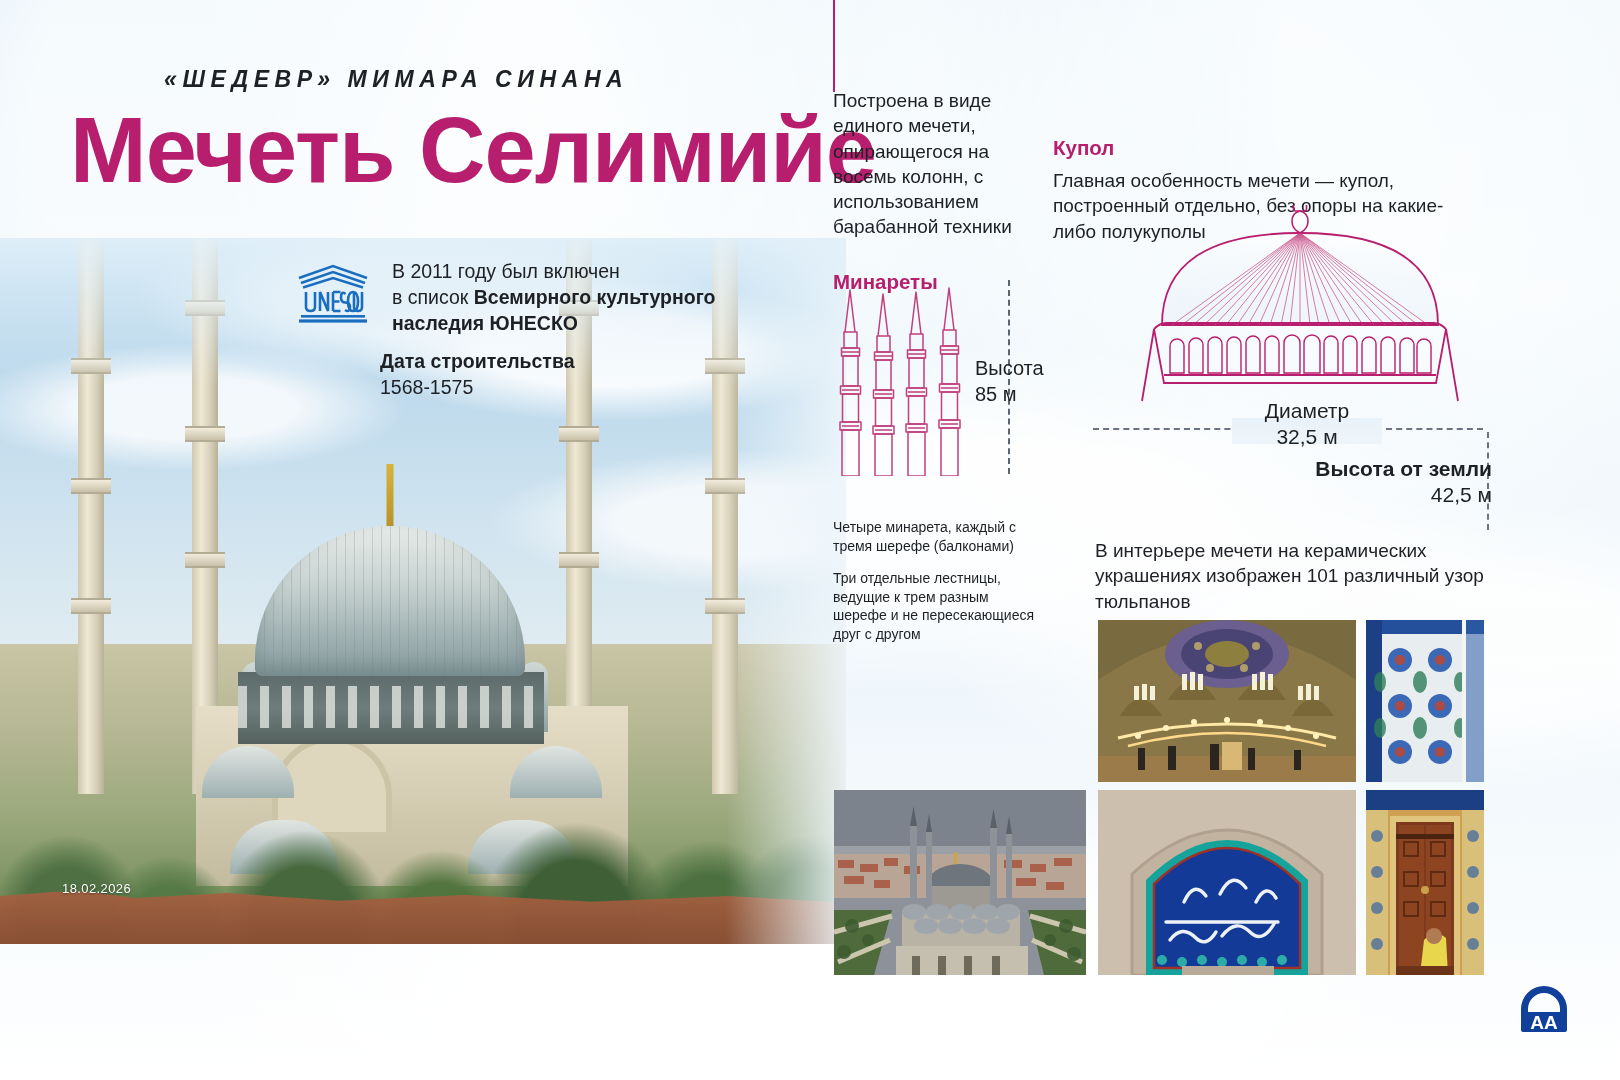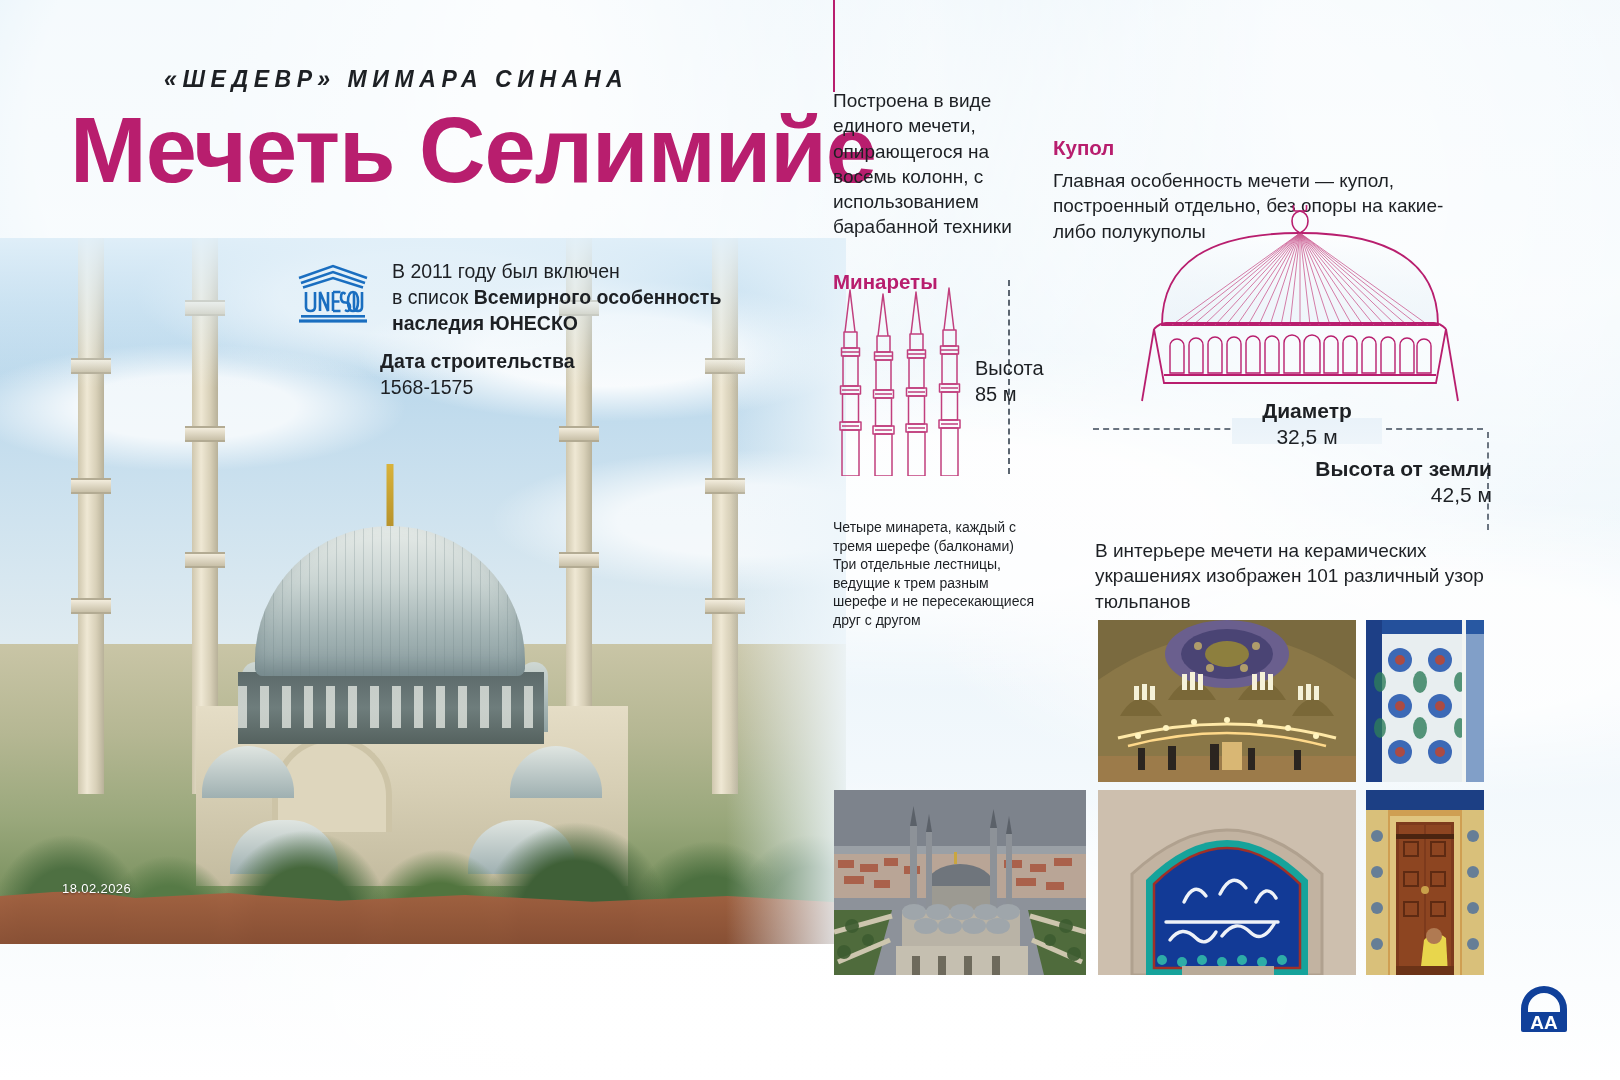--- a/index.html
+++ b/index.html
@@ -175,33 +175,33 @@
 
   .minarets-fig { position:absolute; left: 833px; top: 276px; width: 150px; height: 200px; }
   .min-dim-line {
     position:absolute; left: 1008px; top: 280px; width: 0; height: 194px;
     border-left: 2px dashed #5b6570;
   }
   .min-dim-label { position:absolute; left: 975px; top: 355px; font-size: 20px; line-height: 1.3; color:#1d2024; }
 
   .minaret-note { position:absolute; left: 833px; top: 518px; width: 212px; }
   .minaret-note p { font-size: 14px; line-height:1.33; color:#1d2024; }
-  .minaret-note p + p { margin-top: 0; }
+  .minaret-note p + p { margin-top: 14px; }
 
   .dome-fig { position:absolute; left: 1120px; top: 205px; width: 360px; height: 215px; }
 
   .dim-diam {
     position:absolute; left: 1093px; top: 428px; width: 390px; height: 0;
     border-top: 2px dashed #6a7480;
   }
   .dim-diam-label {
     position:absolute; left: 1212px; top: 398px; width: 190px; text-align:center;
     font-size: 21px; line-height:1.25; color:#1d2024;
   }
-  .dim-diam-label .t { font-weight:700; }
+  .dim-diam-label .t { font-weight:400; }
   .dim-diam-mask { position:absolute; left: 1232px; top: 418px; width: 150px; height: 26px; background: linear-gradient(180deg,#e9f2f9,#eef5fa); }
 
   .dim-height-label {
     position:absolute; right: 128px; top: 456px; text-align:right;
     font-size: 21px; line-height:1.25; color:#1d2024;
   }
   .dim-height-label .t { font-weight:700; }
   .dim-vline {
     position:absolute; left: 1487px; top: 432px; height: 98px; width:0;
     border-left: 2px dashed #6a7480;
@@ -297,21 +297,21 @@
           <path d="M66 30 L66 45 q0 4 4 4 q4 0 4 -4 L74 30" transform="translate(-8,0)"></path>
         </g>
         <g fill="#1a6ec0">
           <rect x="5" y="53" width="64" height="2.6"></rect>
           <rect x="3" y="57.4" width="68" height="3.2"></rect>
         </g>
       </svg>
     </div>
     <div class="unesco-text">
       <span>В 2011 году был включен</span><br>
-      <span>в список </span><b>Всемирного особенность</b><br>
+      <span>в список </span><b>Всемирного культурного</b><br>
       <b>наследия ЮНЕСКО</b>
     </div>
   </div>
 
   <div class="build-date">
     <div class="lbl">Дата строительства</div>
     <div>1568-1575</div>
   </div>
 
   <div class="accent-line"></div>

